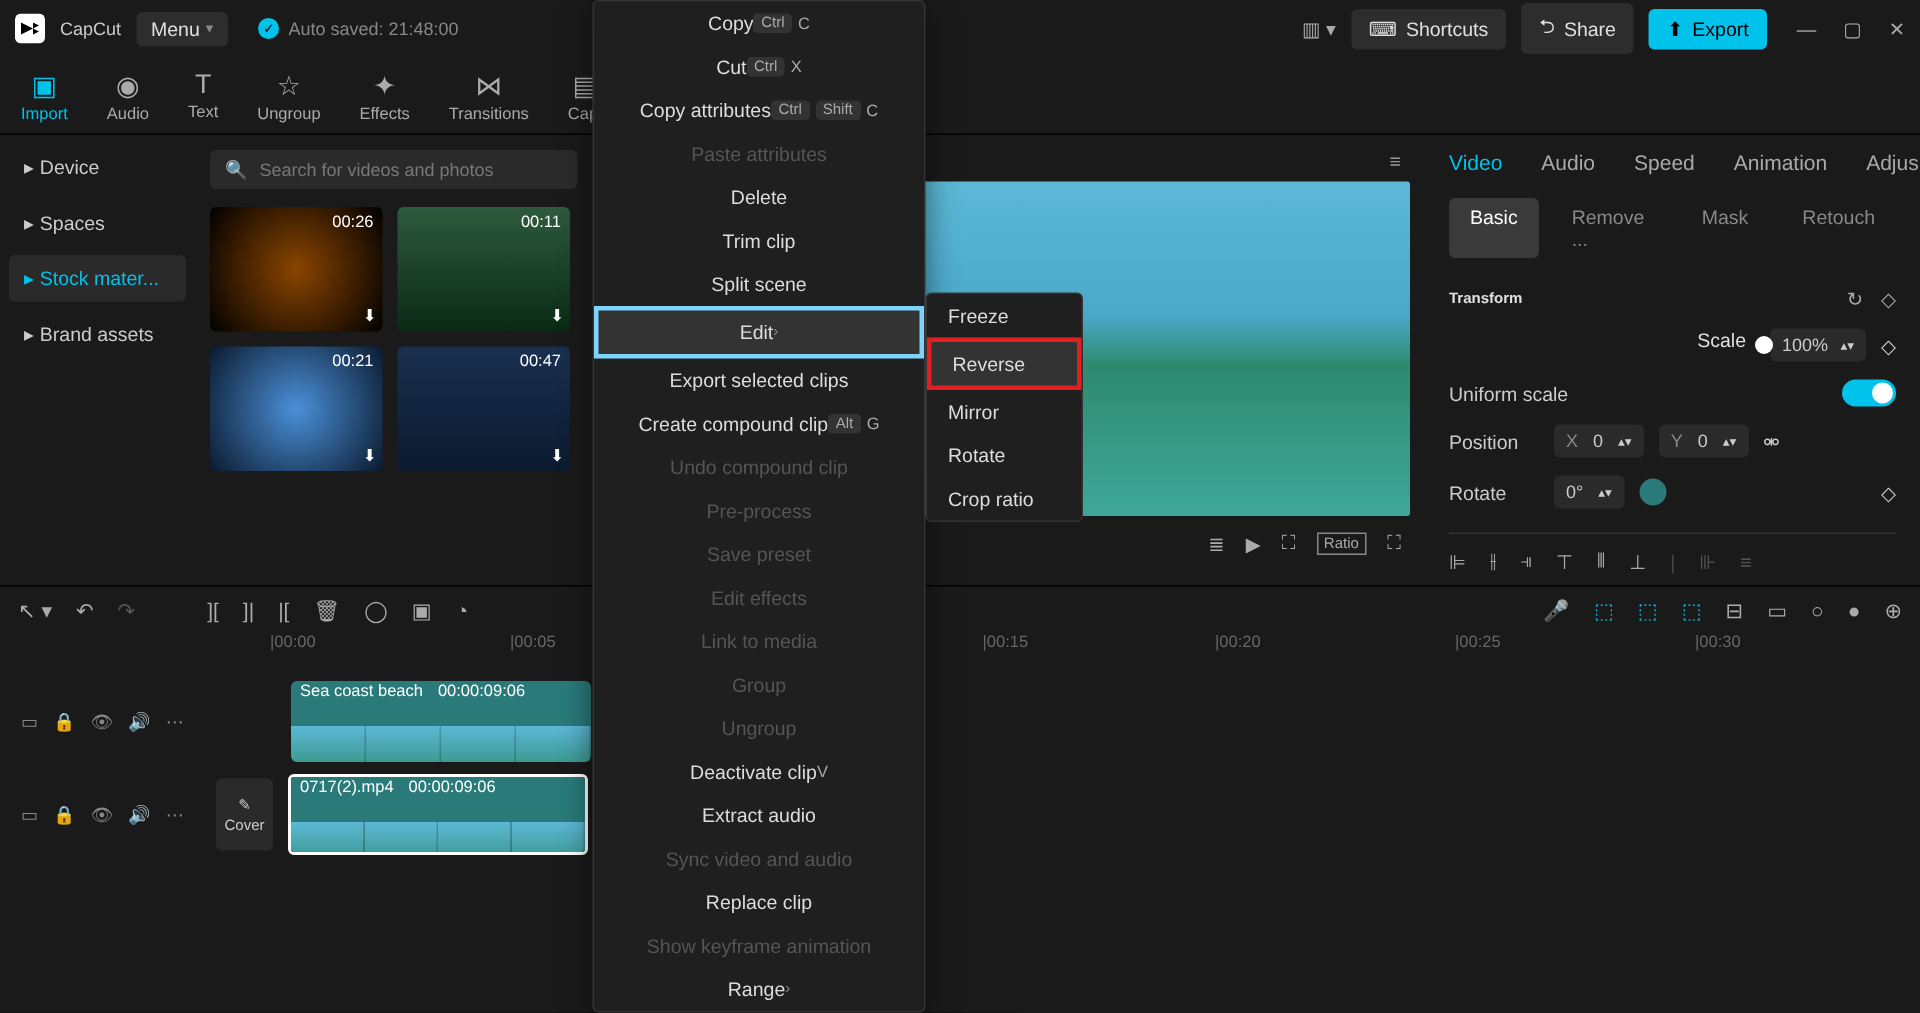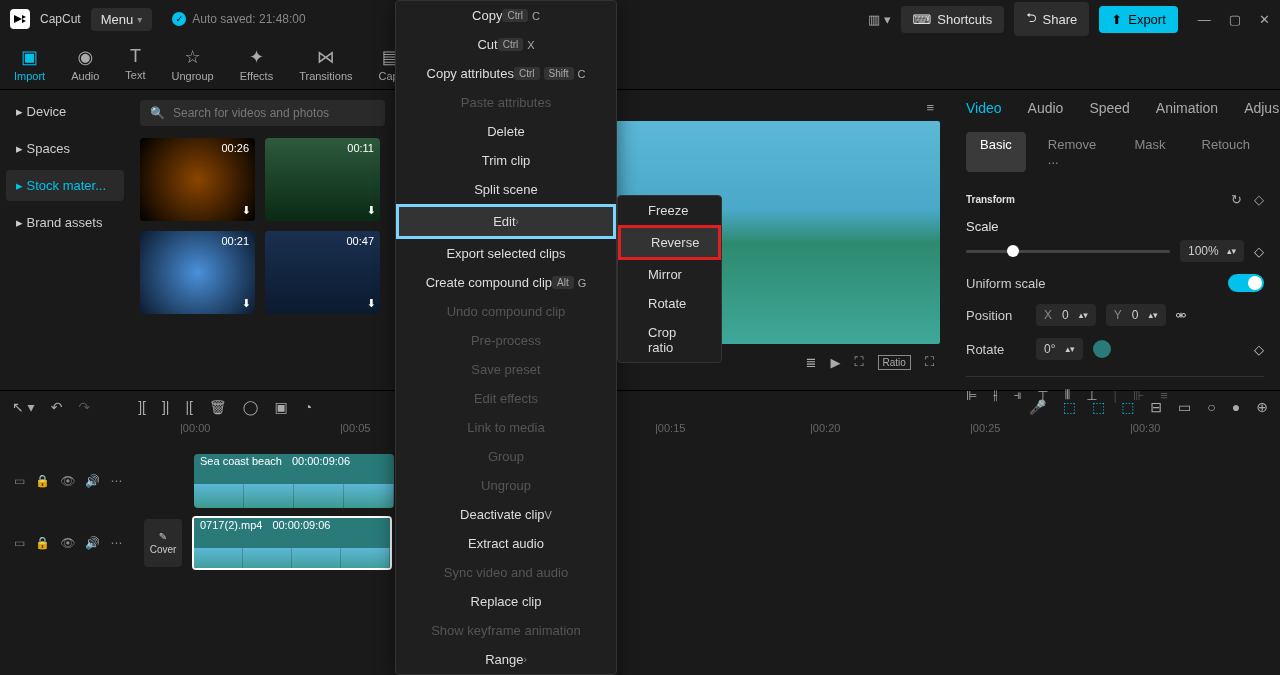--- a/index.html
+++ b/index.html
@@ -74,21 +74,21 @@
 .clip2 .clip-head { background: #2a7a7a; }
 .cover-btn { width: 38px; height: 48px; background: #2a2a2a; border-radius: 4px; display: flex; flex-direction: column; align-items: center; justify-content: center; gap: 2px; font-size: 10px; color: #ccc; }
 .ctx-menu { position: absolute; top: 0; left: 395px; width: 222px; background: #1f1f1f; border: 1px solid #333; border-radius: 4px; z-index: 100; box-shadow: 0 4px 20px rgba(0,0,0,0.5); }
 .ctx-item { padding: 7px 14px; display: flex; align-items: center; justify-content: center; font-size: 13px; color: #ddd; cursor: pointer; }
 .ctx-item.disabled { color: #555; }
 .ctx-item.hover { background: #333; }
 .ctx-item.boxed { border: 3px solid #7dd3fc; }
 .ctx-kbd { display: flex; gap: 4px; align-items: center; font-size: 11px; color: #aaa; }
 .kbd { background: #333; padding: 1px 5px; border-radius: 3px; font-size: 10px; }
 .submenu { position: absolute; top: 195px; left: 617px; width: 105px; background: #1f1f1f; border: 1px solid #333; border-radius: 4px; z-index: 101; }
-.sub-item { padding: 7px 30px; font-size: 13px; color: #ddd; }
+.sub-item { padding: 7px 14px; font-size: 13px; color: #ddd; }
 .sub-item.boxed { border: 3px solid #e02020; background: #333; }
 .chev { font-size: 10px; color: #888; }
 svg { display: block; }
 </style>
 </head>
 <body>
 
 <div class="titlebar">
   <svg class="logo" viewBox="0 0 20 20">
       <rect width="20" height="20" rx="4" fill="#fff"></rect>
@@ -215,21 +215,21 @@
       <span class="subtab">Mask</span>
       <span class="subtab">Retouch</span>
     </div>
     <div class="prop-head">
       <span class="prop-head-title">Transform</span>
       <div class="prop-icons">
           <span>↻</span>
           <span>◇</span>
         </div>
     </div>
-    <div style="display:flex;flex-direction:column;gap:6px;justify-content:flex-end;">
+    <div style="display:flex;flex-direction:row;gap:6px;justify-content:flex-end;">
       <span>Scale</span>
       <div class="prop-row">
         <div class="slider"></div>
         <div class="numbox">
             <span>100%</span>
             <span style="font-size:9px;">▴▾</span>
           </div>
         <span>◇</span>
       </div>
     </div>

